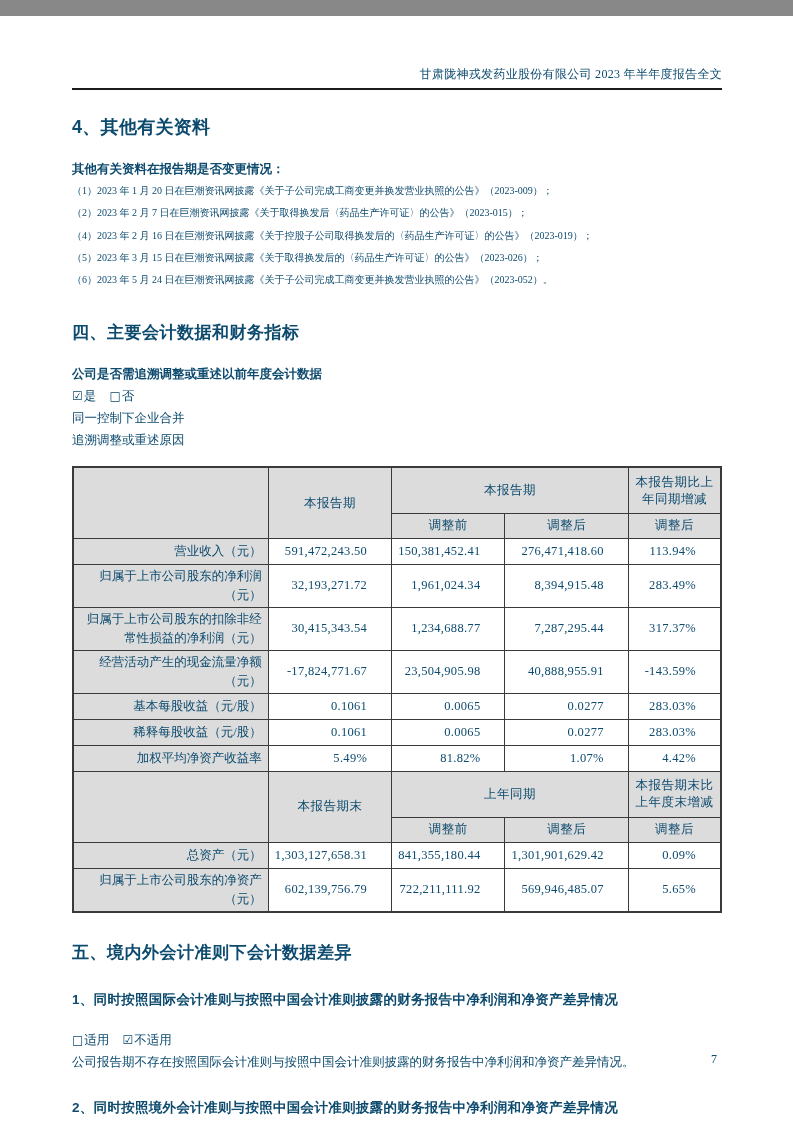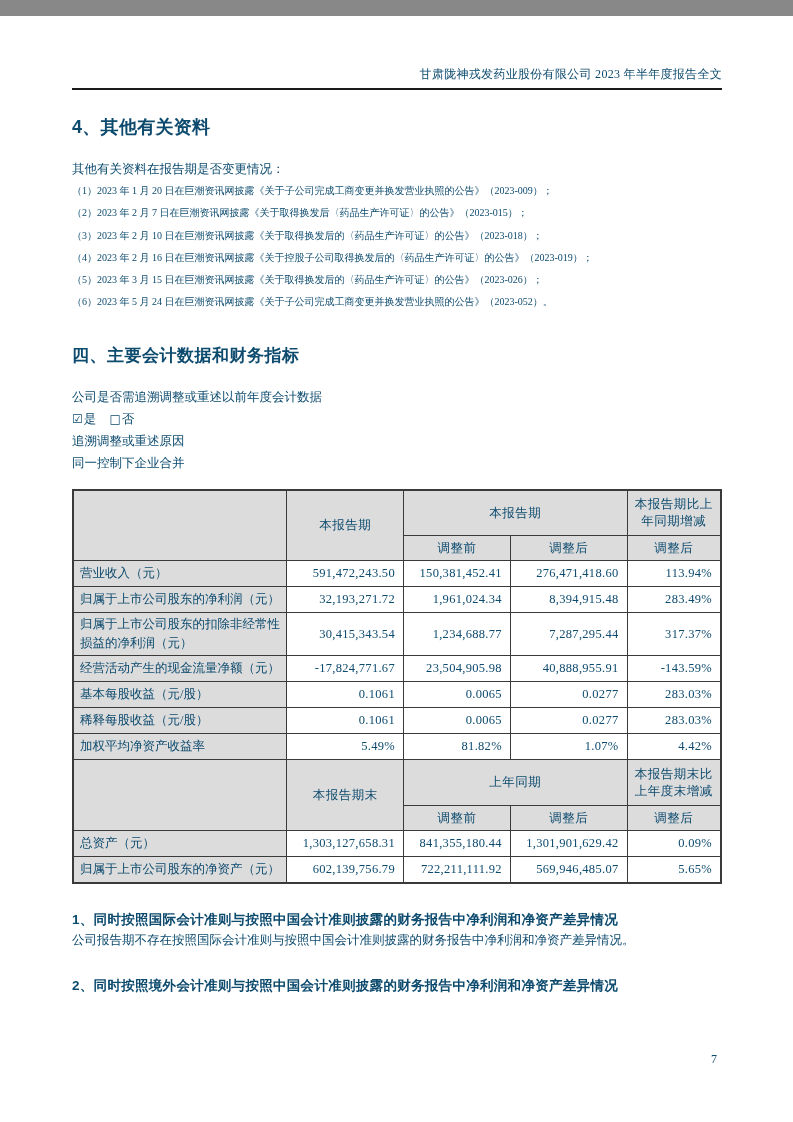--- a/index.html
+++ b/index.html
@@ -49,21 +49,21 @@
     font-size: 12px;
     margin-right: 1px;
   }
   .opt { margin-right: 10px; }
 
   .disclosure-list p {
     font-size: 10px;
     line-height: 22.3px;
   }
 
-  .mt20 { margin-top: 19px; }
+  .mt20 { margin-top: 19px; font-weight: bold; }
   .mt30 { margin-top: 30px; }
 
   
   table.fin {
     width: 100%;
     margin-top: 15px;
     border-collapse: collapse;
     border: 2px solid #3a3a3a;
     font-size: 12.5px;
   }
@@ -72,28 +72,28 @@
     padding: 2px 6px;
     vertical-align: middle;
   }
   table.fin td.hd {
     background: #dcdcdc;
     text-align: center;
     letter-spacing: 0.5px;
   }
   table.fin td.lbl {
     background: #dcdcdc;
-    text-align: left;
+    text-align: right;
     line-height: 19px;
   }
   table.fin td.num {
     background: #ffffff;
     text-align: right;
     letter-spacing: 0.3px;
-    padding-right: 8px;
+    padding-right: 24px;
   }
   tr.hrow1 td { height: 46px; }
   tr.hrow2 td { height: 25px; }
   tr.drow td { height: 26px; }
 
   .page-number {
     position: absolute;
     right: 76px;
     top: 1036px;
     font-size: 12px;
@@ -110,37 +110,36 @@
     </div>
 
     <h3 class="h-sub h4-title">4、其他有关资料</h3>
 
     <p class="body-line mt20">其他有关资料在报告期是否变更情况：</p>
 
 
     <div class="disclosure-list">
       <p>（1）2023 年 1 月 20 日在巨潮资讯网披露《关于子公司完成工商变更并换发营业执照的公告》（2023-009）；</p>
       <p>（2）2023 年 2 月 7 日在巨潮资讯网披露《关于取得换发后〈药品生产许可证〉的公告》（2023-015）；</p>
-      <p>（3）2023 年 2 月 10 日在巨潮资讯网披露《关于取得换发后的〈药品生产许可证〉的公告》（2023-018）；</p>
       <p>（4）2023 年 2 月 16 日在巨潮资讯网披露《关于控股子公司取得换发后的〈药品生产许可证〉的公告》（2023-019）；</p>
       <p>（5）2023 年 3 月 15 日在巨潮资讯网披露《关于取得换发后的〈药品生产许可证〉的公告》（2023-026）；</p>
       <p>（6）2023 年 5 月 24 日在巨潮资讯网披露《关于子公司完成工商变更并换发营业执照的公告》（2023-052）。</p>
     </div>
 
     <h2 class="h-section mt30">四、主要会计数据和财务指标</h2>
 
     <p class="body-line mt20">公司是否需追溯调整或重述以前年度会计数据</p>
 
     <p class="cbline">
       <span class="opt"><span class="cb">☑</span><span>是</span></span>
       <span class="opt"><span class="cb">□</span><span>否</span></span>
     </p>
 
+    <p class="cbline">同一控制下企业合并</p>
     <p class="cbline">追溯调整或重述原因</p>
-    <p class="cbline">同一控制下企业合并</p>
 
     <table class="fin">
       <colgroup>
         <col style="width:33%">
           <col style="width:18%">
           <col style="width:16.5%">
           <col style="width:18%">
           <col style="width:14.5%">
       </colgroup>
       <tbody>
@@ -228,23 +227,28 @@
         <tr class="drow">
           <td class="lbl">归属于上市公司股东的净资产（元）</td>
           <td class="num">602,139,756.79</td>
           <td class="num">722,211,111.92</td>
           <td class="num">569,946,485.07</td>
           <td class="num">5.65%</td>
         </tr>
       </tbody>
     </table>
 
+    <h2 class="h-section" style="margin-top:28px">五、境内外会计准则下会计数据差异</h2>
 
     <h3 class="h-sub" style="margin-top:27px">1、同时按照国际会计准则与按照中国会计准则披露的财务报告中净利润和净资产差异情况</h3>
 
+    <p class="cbline" style="margin-top:20px">
+      <span class="opt"><span class="cb">□</span><span>适用</span></span>
+      <span class="opt"><span class="cb">☑</span><span>不适用</span></span>
+    </p>
 
     <p class="body-line">公司报告期不存在按照国际会计准则与按照中国会计准则披露的财务报告中净利润和净资产差异情况。</p>
 
     <h3 class="h-sub" style="margin-top:26px">2、同时按照境外会计准则与按照中国会计准则披露的财务报告中净利润和净资产差异情况</h3>
 
   </div>
 
   <div class="page-number">7</div>
 </div>
 

